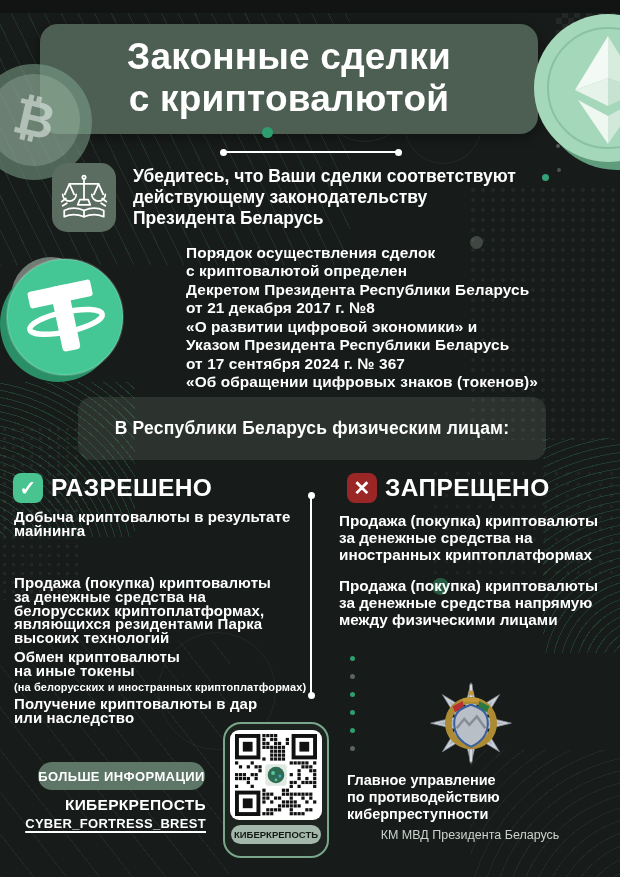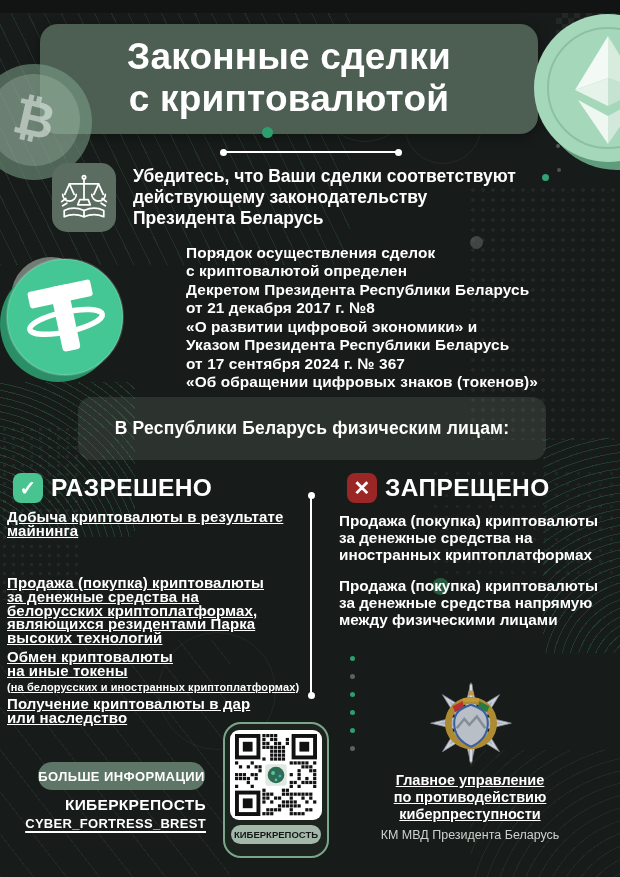--- a/index.html
+++ b/index.html
@@ -61,21 +61,21 @@
   .mark-allowed{background:#49c490;}
   .mark-forbidden{background:#9b2626;}
   .col-head .head-label{font-size:24.5px;font-weight:800;letter-spacing:0.4px;}
   .head-allowed{left:13px;top:473px;}
   .head-forbidden{left:347px;top:473px;}
 
   .divider-v{left:310px;top:495px;width:2px;height:201px;background:#fff;}
   .divider-v::before,.divider-v::after{content:"";position:absolute;left:-2.5px;width:7px;height:7px;border-radius:50%;background:#fff;}
   .divider-v::before{top:-3px;} .divider-v::after{bottom:-3px;}
 
-  .a-item{left:7px;width:300px;font-size:15px;font-weight:800;line-height:13.8px;letter-spacing:0.1px;text-decoration:underline;}
+  .a-item{left:14px;width:300px;font-size:15px;font-weight:800;line-height:13.8px;letter-spacing:0.1px;}
   .a-note{margin-top:3px;font-size:11px;font-weight:700;line-height:12.5px;}
   .f-item{left:339px;width:272px;font-size:15.3px;font-weight:700;line-height:17px;}
 
   .dotline{left:350px;top:656px;display:flex;flex-direction:column;gap:13px;}
   .dotline span{width:5px;height:5px;border-radius:50%;}
 
   
   .more-info{left:38px;top:762px;width:167px;height:28px;border-radius:16px;background:#5d7667;
     display:flex;align-items:center;justify-content:center;font-size:13px;font-weight:800;letter-spacing:0.4px;cursor:pointer;}
   .tg-block{left:16px;top:796px;width:190px;text-align:right;}
@@ -85,21 +85,21 @@
     text-decoration:underline;text-underline-offset:3px;text-decoration-thickness:2px;cursor:pointer;}
 
   .qr-panel{left:223px;top:722px;width:106px;height:136px;border:2px solid #7aa78c;border-radius:18px;
     background:#1d231f;box-sizing:border-box;}
   .qr-white{margin:6px auto 0;width:92px;height:90px;background:#fff;border-radius:9px;
     display:flex;align-items:center;justify-content:center;}
   .qr-badge{margin:5px auto 0;width:90px;height:19px;background:#a3b8aa;border-radius:10px;
     display:flex;align-items:center;justify-content:center;color:#141815;font-size:9.5px;font-weight:800;}
 
   .emblem-box{left:429px;top:681px;width:84px;height:86px;}
-  .org-text{left:347px;top:772px;width:246px;text-align:center;font-size:14.5px;font-weight:800;line-height:1.18;text-decoration:underline;}
+  .org-text{left:347px;top:772px;width:246px;text-align:left;font-size:14.5px;font-weight:800;line-height:1.18;}
   .org-sub{left:347px;top:828px;width:246px;text-align:center;font-size:12.5px;font-weight:500;color:#ccd2cd;}
 
   
   .coin{pointer-events:none;}
   .btc-glyph{font-weight:800;transform:rotate(13deg);}
 </style>
 </head>
 <body>
 
 <div class="poster">

